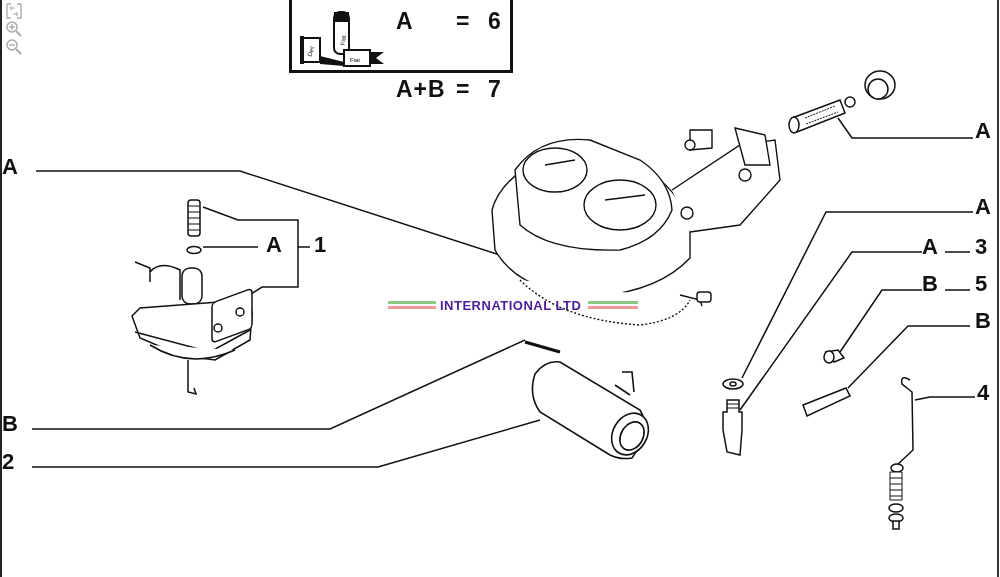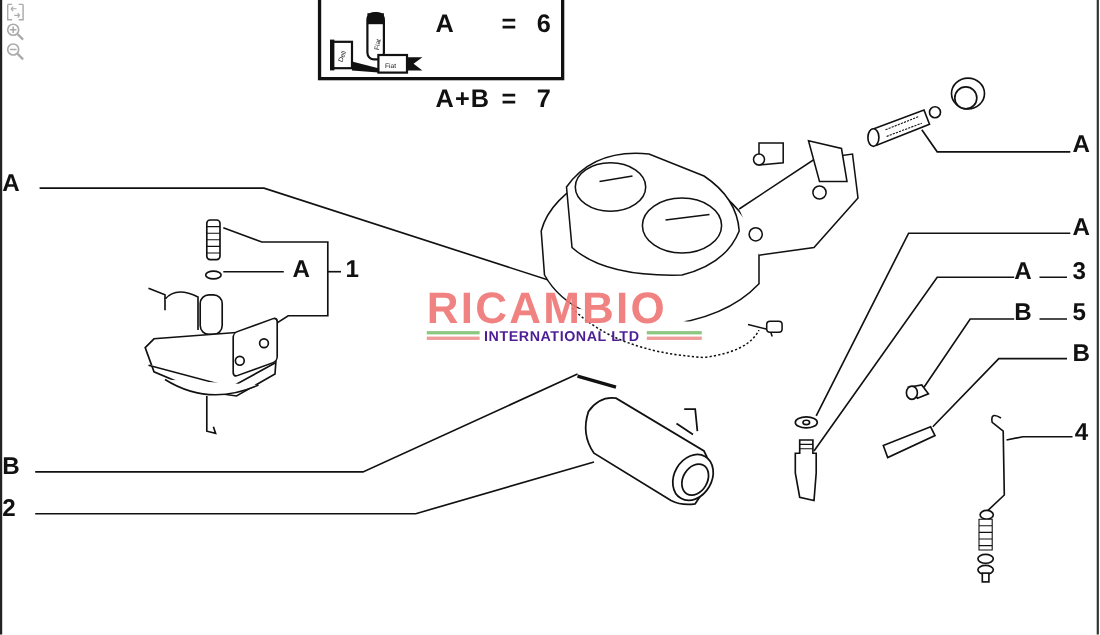--- a/index.html
+++ b/index.html
@@ -156,21 +156,20 @@
     <ellipse cx="897" cy="468" rx="6" ry="4"></ellipse>
     <path d="M890 472 H902 V500 H890 Z" stroke-width="1"></path>
     <path d="M890 478 H902 M890 484 H902 M890 490 H902 M890 496 H902" stroke-width="1"></path>
     <ellipse cx="896" cy="508" rx="7" ry="4"></ellipse>
     <ellipse cx="896" cy="518" rx="7" ry="4"></ellipse>
     <rect x="893" y="521" width="6" height="8"></rect>
   </g>
 </svg>
 
 <div class="watermark">
-  <div class="wm-title">RICAMBIO</div>
   <div class="wm-bar" style="left:0;top:42px;width:48px;background:#8cc882;"></div>
   <div class="wm-bar" style="left:0;top:47px;width:48px;background:#f09a9a;"></div>
   <div class="wm-sub">INTERNATIONAL LTD</div>
   <div class="wm-bar" style="left:200px;top:42px;width:50px;background:#8cc882;"></div>
   <div class="wm-bar" style="left:200px;top:47px;width:50px;background:#f09a9a;"></div>
 </div>
 
 <div class="callout" style="left:2px;top:156px;">A</div>
 <div class="callout" style="left:266px;top:234px;">A</div>
 <div class="callout" style="left:314px;top:234px;">1</div>

